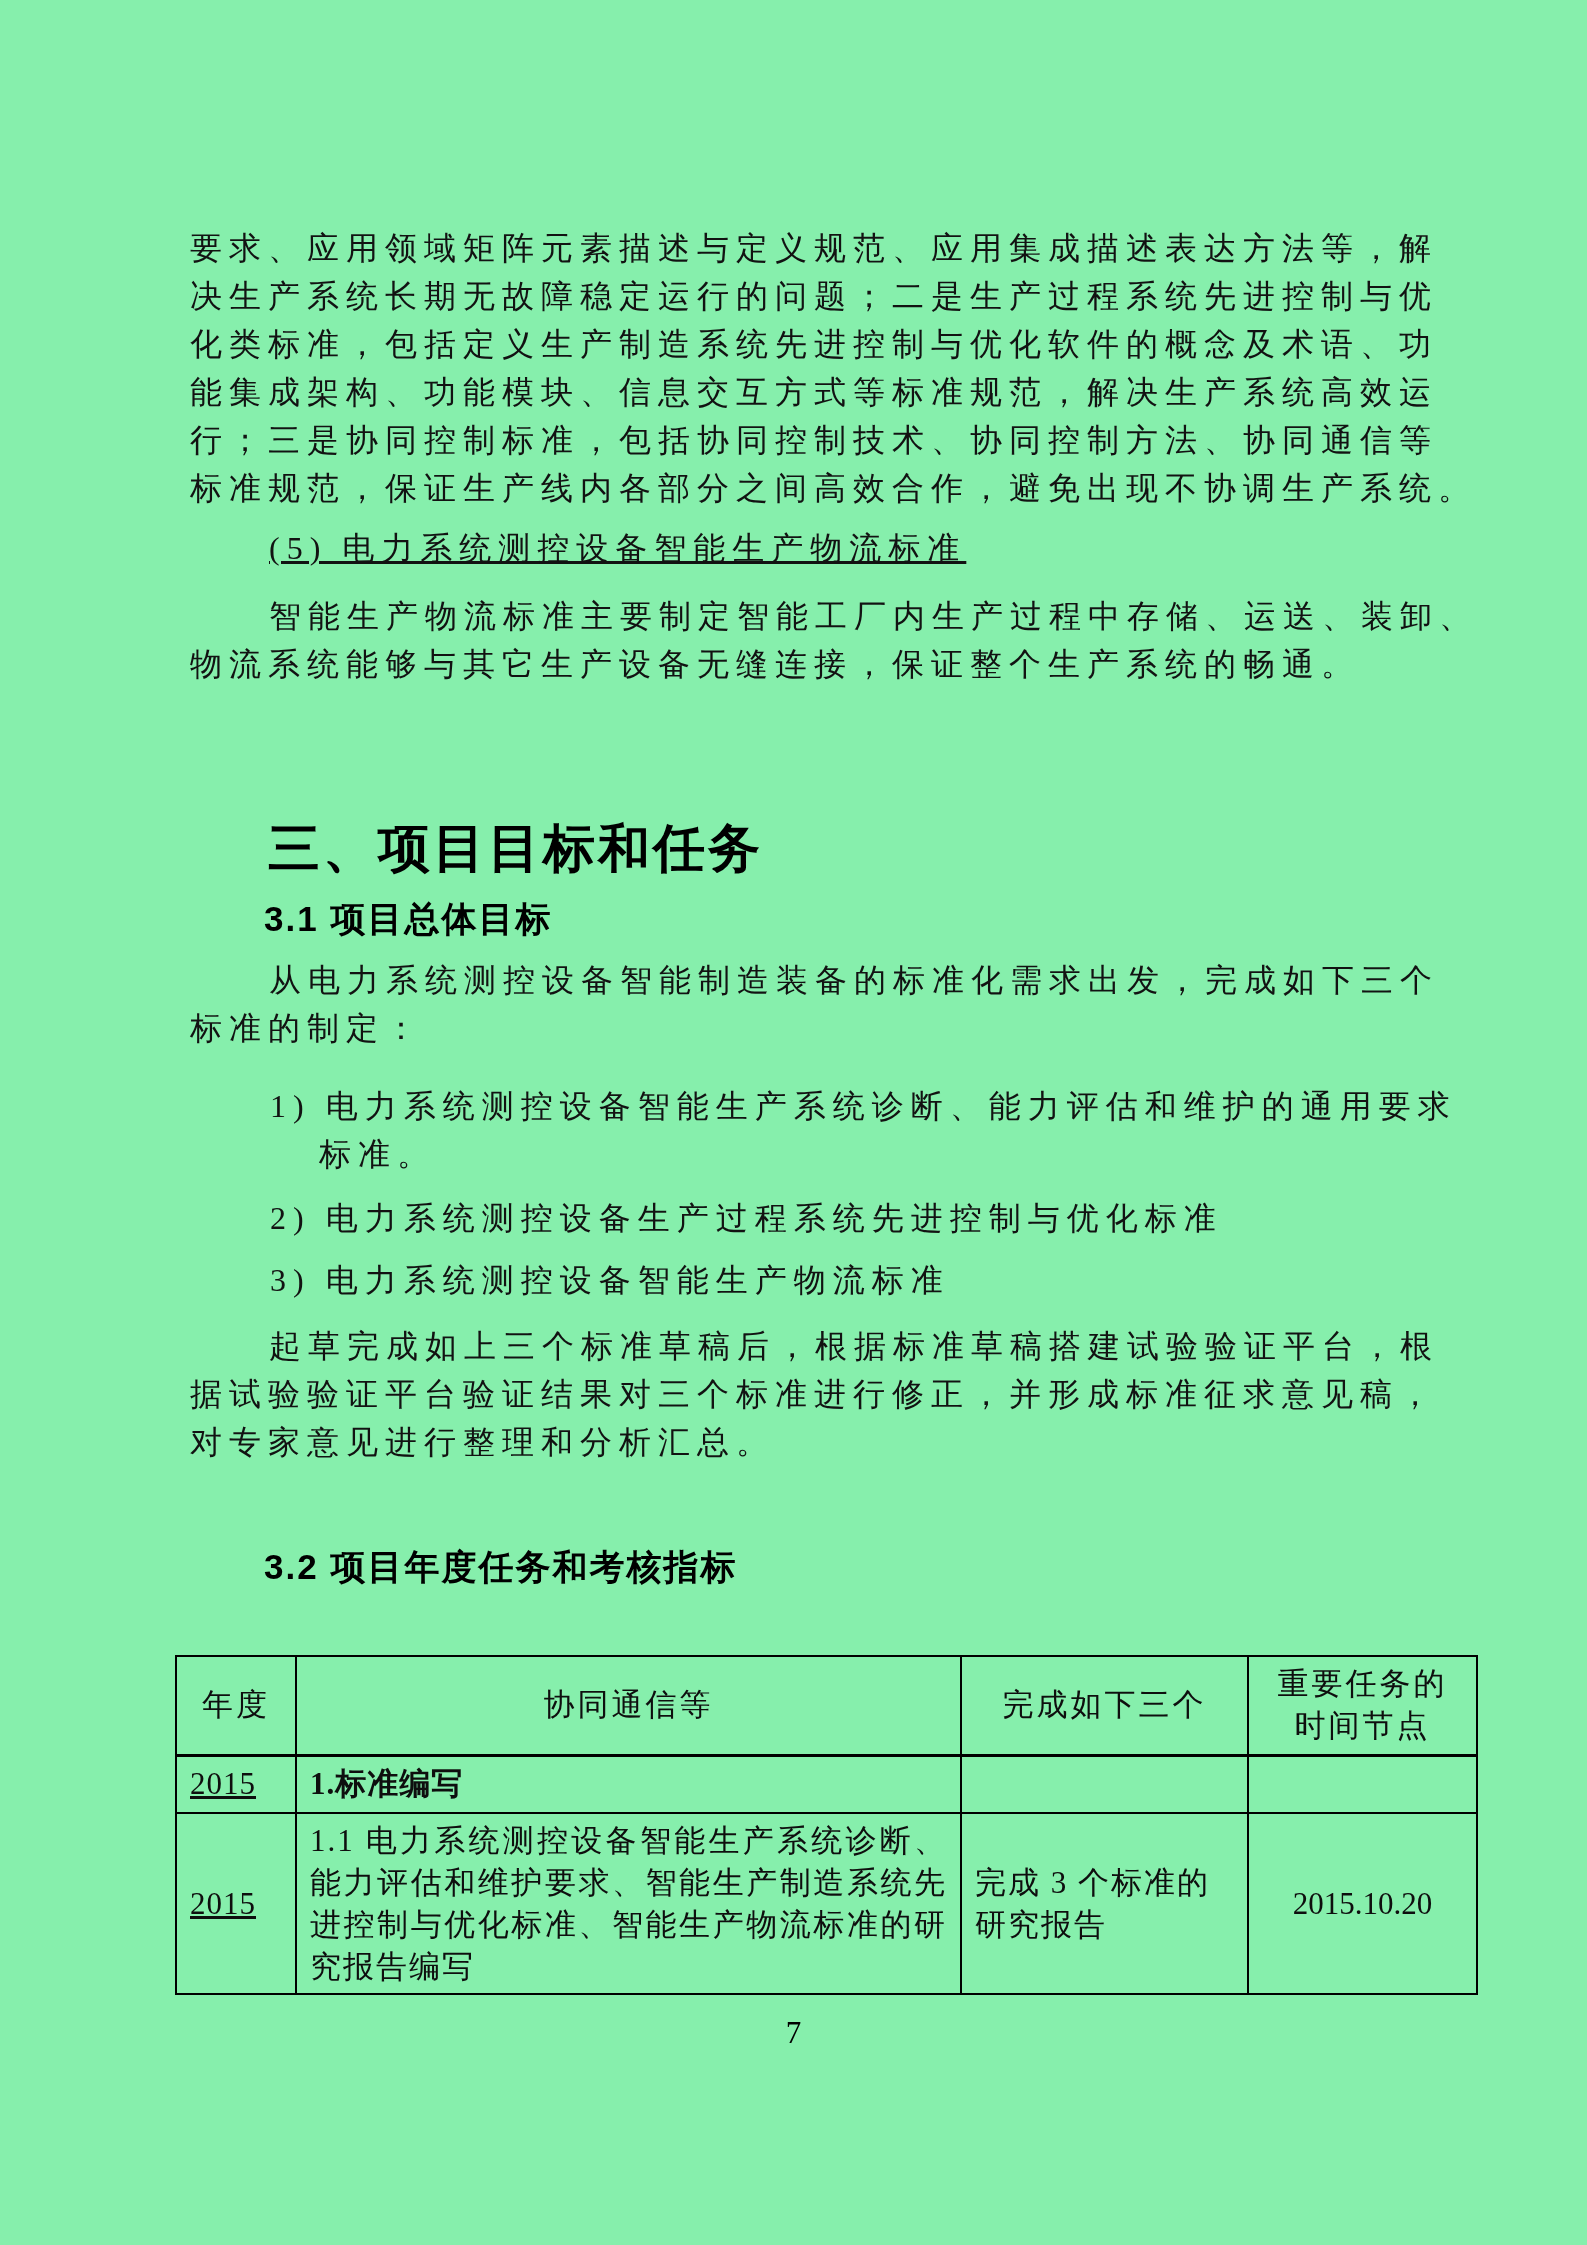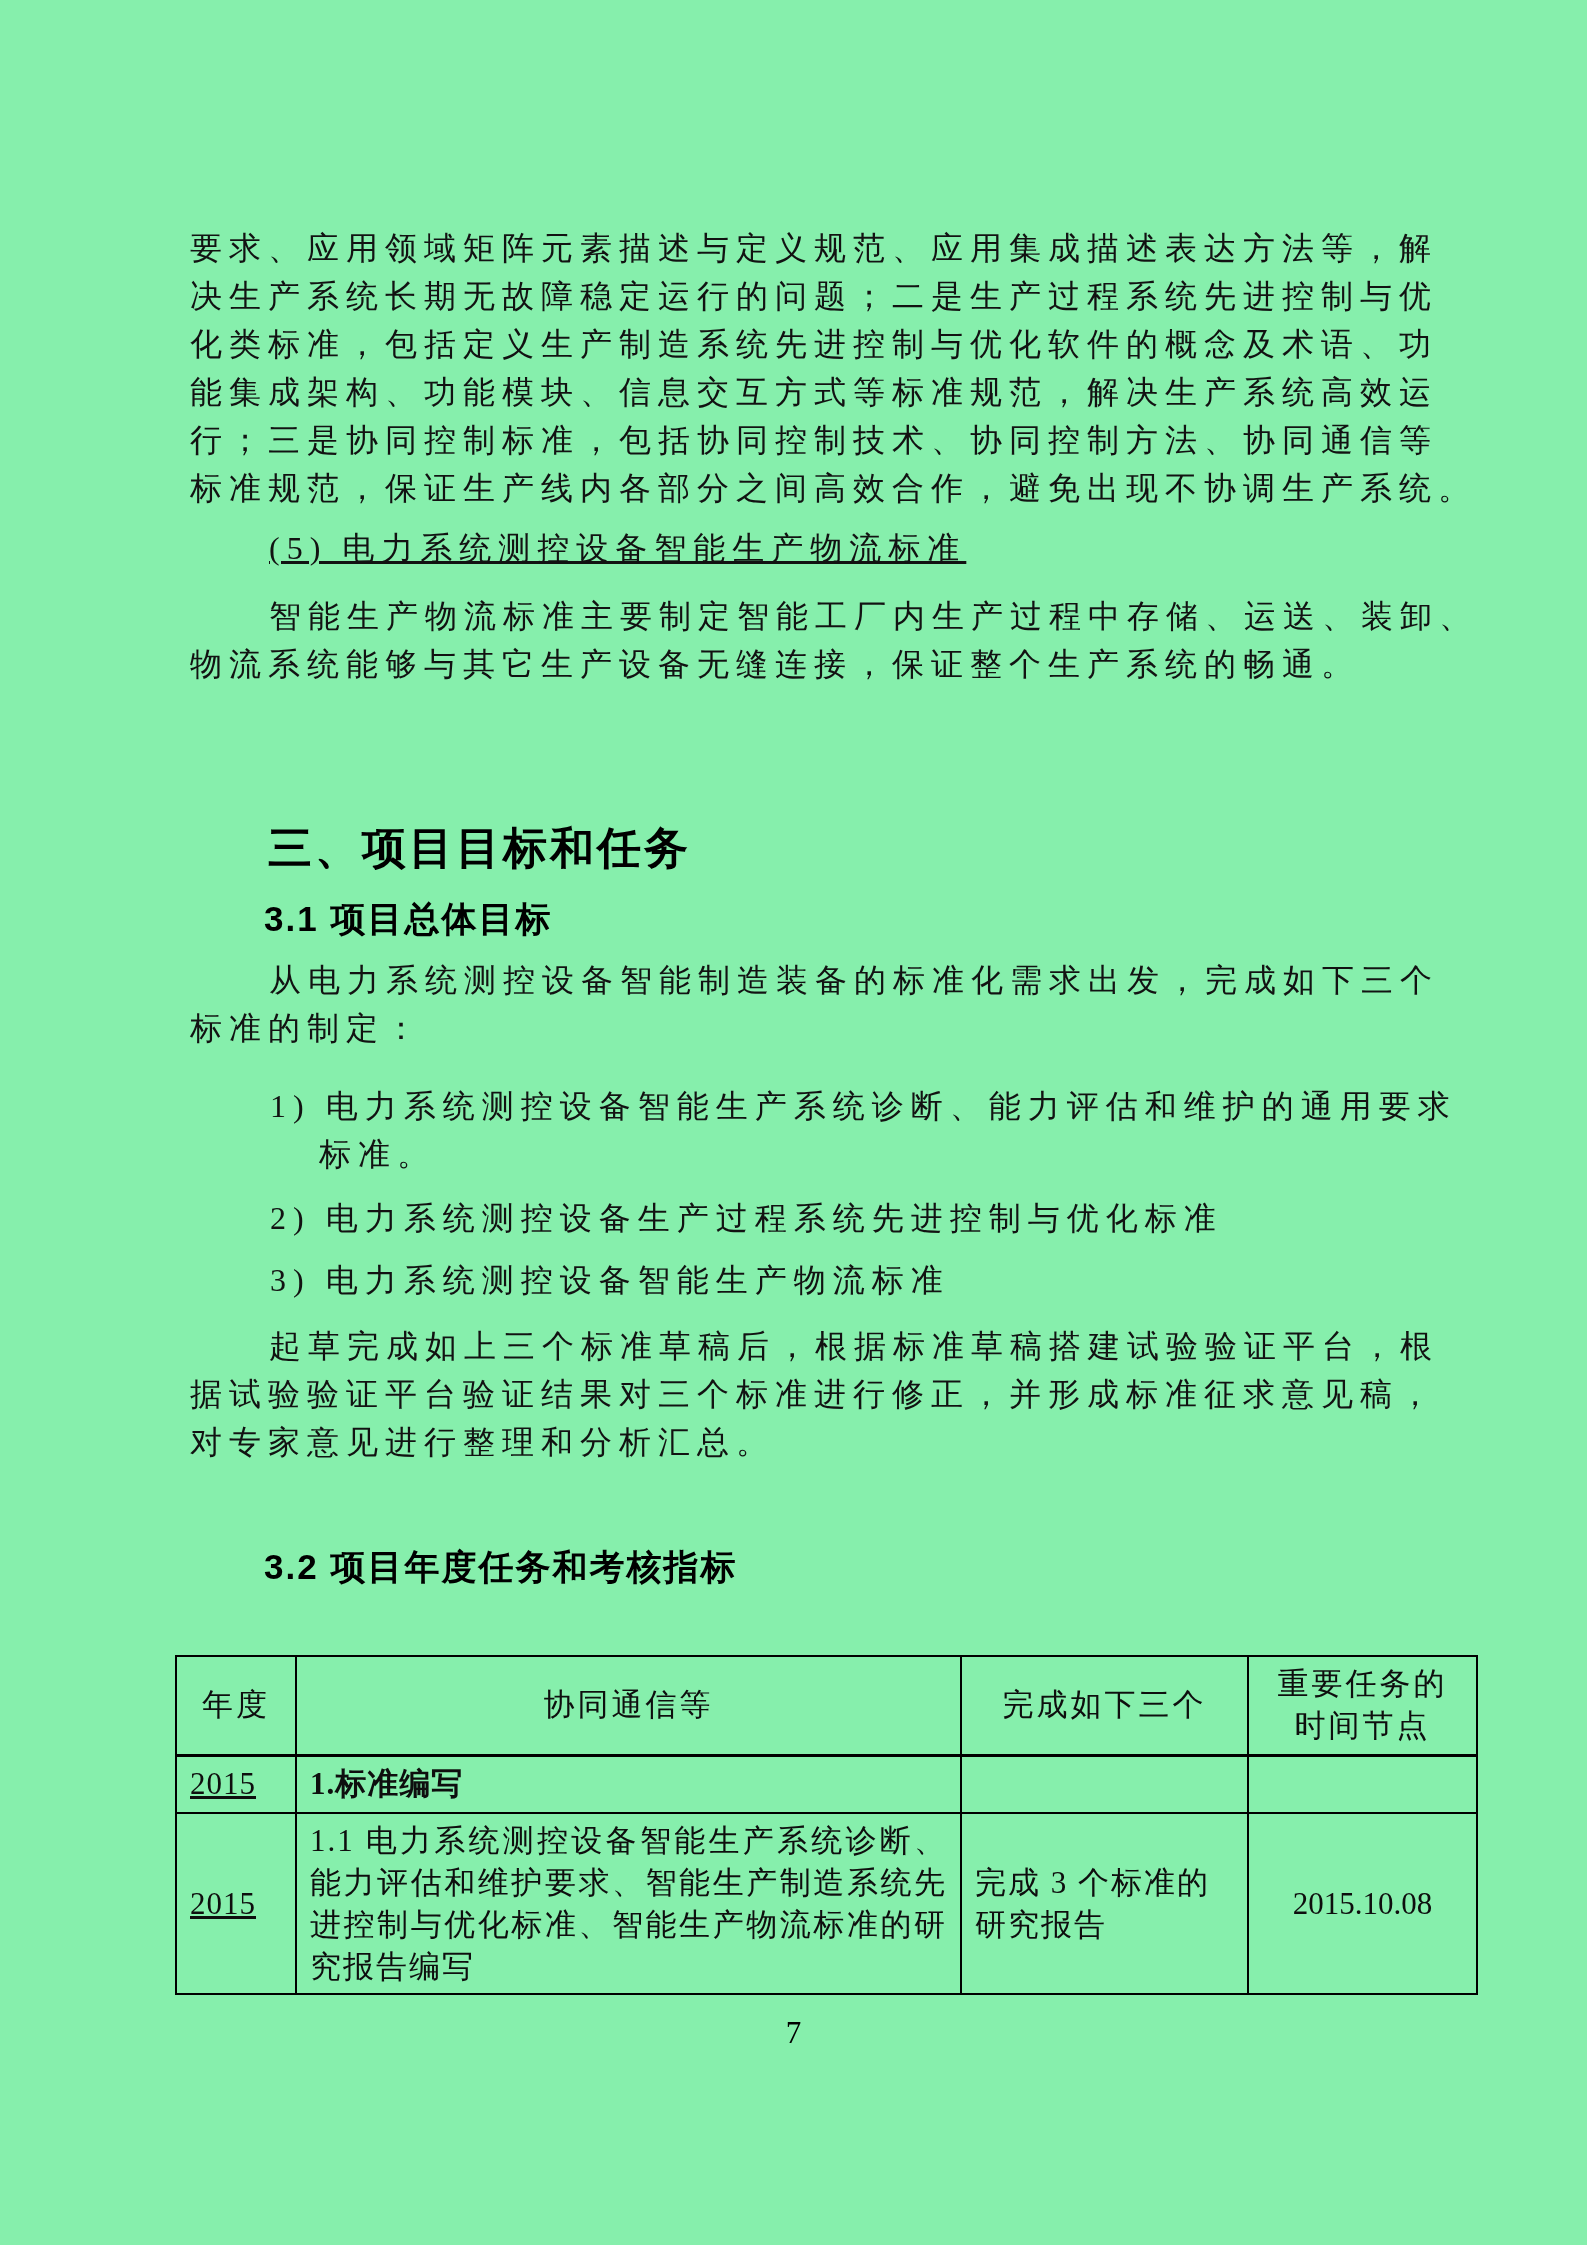--- a/index.html
+++ b/index.html
@@ -22,21 +22,21 @@
   .hang { padding-left:129px; }
   .hang .line:first-child { text-indent:-49px; }
 
   
   .h-black {
     position:absolute;
     font-family:"Liberation Sans","DejaVu Sans",sans-serif;
     font-weight:bold; color:#000;
     white-space:nowrap; letter-spacing:2px;
   }
-  #h-section3 { left:268px; top:822px; font-size:44px; line-height:52px; letter-spacing:3px; }
+  #h-section3 { left:268px; top:822px; font-size:52px; line-height:52px; letter-spacing:3px; }
   #h-31       { left:264px; top:896px; font-size:35px; line-height:46px; }
   #h-32       { left:264px; top:1544px; font-size:35px; line-height:46px; }
 
   
   table.tasks {
     position:absolute; left:175px; top:1655px;
     width:1301px; border-collapse:collapse; table-layout:fixed;
     font-size:31px; line-height:42px; color:#0e0e0e;
   }
   table.tasks td {
@@ -130,20 +130,20 @@
       <tr class="r-first">
         <td class="c-year">2015</td>
         <td class="c-task bold-task">1.标准编写</td>
         <td class="c-ind"></td>
         <td class="c-mile"></td>
       </tr>
       <tr class="r-second">
         <td class="c-year">2015</td>
         <td class="c-task">1.1 电力系统测控设备智能生产系统诊断、能力评估和维护要求、智能生产制造系统先进控制与优化标准、智能生产物流标准的研究报告编写</td>
         <td class="c-ind">完成 3 个标准的研究报告</td>
-        <td class="c-mile">2015.10.08</td>
+        <td class="c-mile">2015.10.20</td>
       </tr>
     </tbody>
   </table>
 
   <div id="page-num">7</div>
 
 </div>
 
 </body></html>

